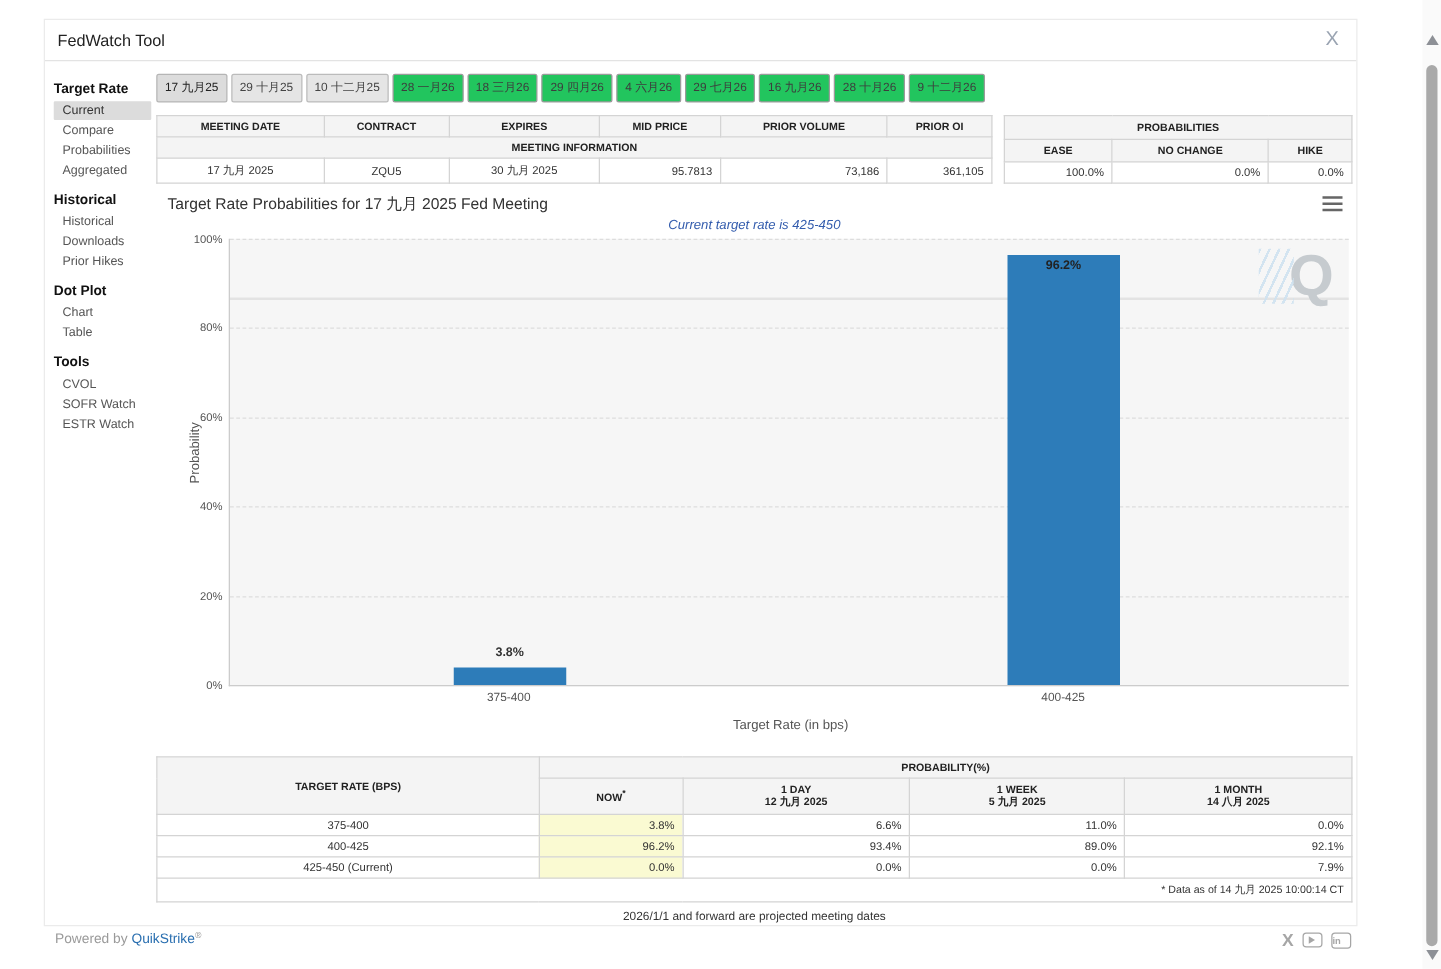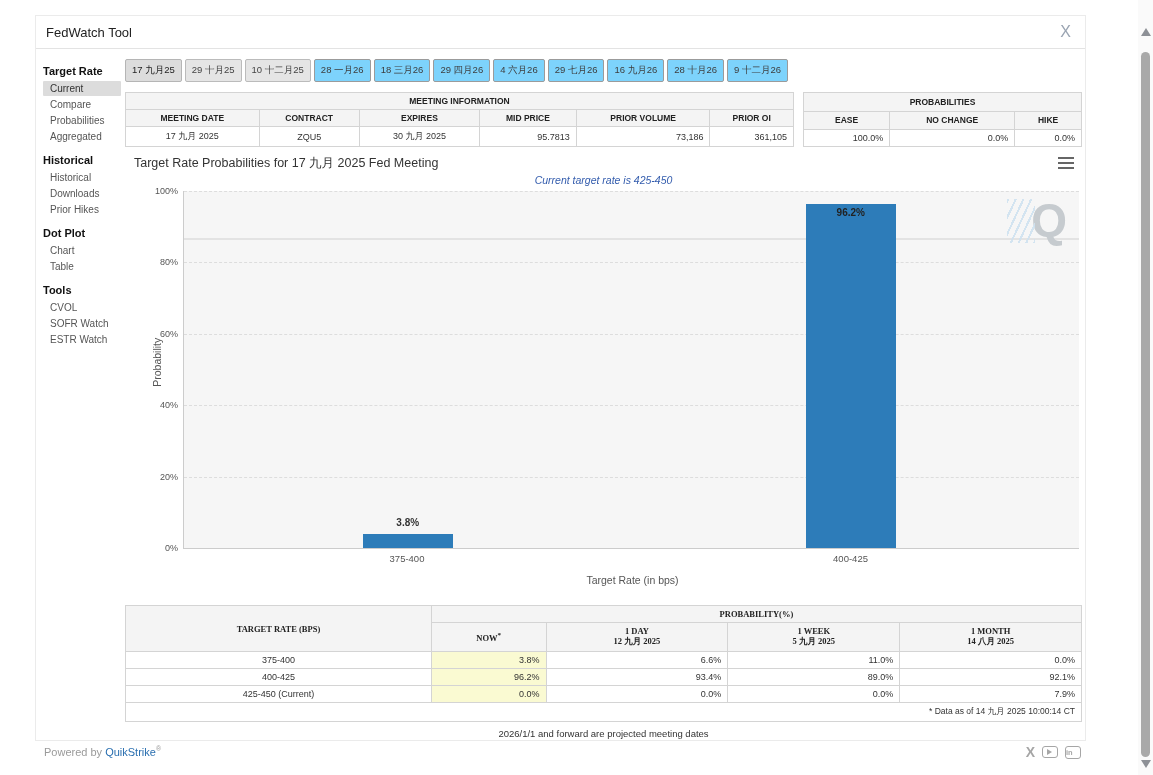--- a/index.html
+++ b/index.html
@@ -17,21 +17,21 @@
   .sb-head { font-size:11px; font-weight:bold; color:#111; margin:10px 0 4px 0; }
   .sb-item { font-size:10px; color:#555; padding:2px 4px 2px 7px; margin:1px 4px 1px 0; cursor:pointer; border-radius:1px; }
   .sb-item.sel { background:#dcdcdc; color:#333; }
 
   .main { flex:1; padding-right:4px; }
 
   
   .tabs { display:flex; gap:3px; margin-top:10px; }
   .tab { font-size:9.5px; padding:4px 6px; border:1px solid #bbb; background:#e5e5e5; color:#444; cursor:pointer; border-radius:2px; white-space:nowrap; }
   .tab.sel { background:#dcdcdc; border-color:#b5b5b5; color:#222; }
-  .tab.muted { background:#7dd3fc; border-color:#9b9b9b; color:#3d3d3d;text-align:center; }
+  .tab.muted { background:#22c55e; border-color:#9b9b9b; color:#3d3d3d;text-align:center; }
 
   
   .info-row { display:flex; gap:9px; margin-top:10px; }
   table.grid { border-collapse:collapse; font-size:9px; }
   table.grid th, table.grid td { border:1px solid #d4d4d4; padding:3px 6px; }
   table.grid th { background:#f4f4f4; font-weight:bold; color:#222; text-align:center; font-size:8.5px; }
   table.grid td { background:#fff; color:#333; height:17px; }
   .t-meeting { width:669px; }
   .t-probs  { width:279px; }
   .ta-c { text-align:center; } .ta-r { text-align:right; }
@@ -53,21 +53,21 @@
   .bar.label-outside .bar-label { top:-17px; color:#333; }
   .xcats { position:relative; margin-left:58px; margin-right:3px; height:16px; margin-top:4px; }
   .xcat { position:absolute; width:140px; margin-left:-70px; text-align:center; font-size:9.5px; color:#555; }
   .xaxis-title { text-align:center; font-size:10.5px; color:#555; margin-top:5px; margin-left:58px; }
   .watermark { position:absolute; right:12px; top:6px; font-size:46px; font-weight:bold; color:#c6cbcf; line-height:1; }
   .watermark::before { content:""; position:absolute; left:-24px; top:2px; width:28px; height:44px;
      background:repeating-linear-gradient(115deg,#cfe2f0 0 2px,transparent 2px 7px); opacity:.9; }
 
   
   .t-bottom { width:957px; margin-top:7px; }
-  .t-bottom th { background:#f4f4f4;font-family:Liberation Serif, serif; }
+  .t-bottom th { background:#f4f4f4; }
   .t-bottom td.now { background:#fafad2; }
   .t-bottom .sub { font-weight:bold; }
   .foot-row td { text-align:right; color:#a9a9a9; font-size:8.5px; }
   .proj-note { width:957px; text-align:center; font-size:9.5px; color:#333; margin-top:6px; }
 
   
   .footer { position:absolute; left:44px; top:745px; font-size:11px; color:#9a9a9a; }
   .footer a { color:#2a6fb0; text-decoration:none; }
   .footer sup { font-size:7px; }
   .social { position:absolute; right:72px; top:744px; display:flex; gap:7px; align-items:center; color:#a6a6a6; }
@@ -136,30 +136,30 @@
           <colgroup>
               <col style="width:20%">
               <col style="width:15%">
               <col style="width:18%">
               <col style="width:14.5%">
               <col style="width:20%">
               <col style="width:12.5%">
             </colgroup>
           <tbody>
               <tr>
-                <th colspan="6">MEETING INFORMATION</th>
-              </tr>
-          <tr>
             <th>MEETING DATE</th>
             <th>CONTRACT</th>
             <th>EXPIRES</th>
             <th>MID PRICE</th>
             <th>PRIOR VOLUME</th>
             <th>PRIOR OI</th>
           </tr>
+          <tr>
+                <th colspan="6">MEETING INFORMATION</th>
+              </tr>
           <tr>
             <td class="ta-c">17 九月 2025</td>
             <td class="ta-c">ZQU5</td>
             <td class="ta-c">30 九月 2025</td>
             <td class="ta-r">95.7813</td>
             <td class="ta-r">73,186</td>
             <td class="ta-r">361,105</td>
           </tr>
         </tbody>
           </table>

